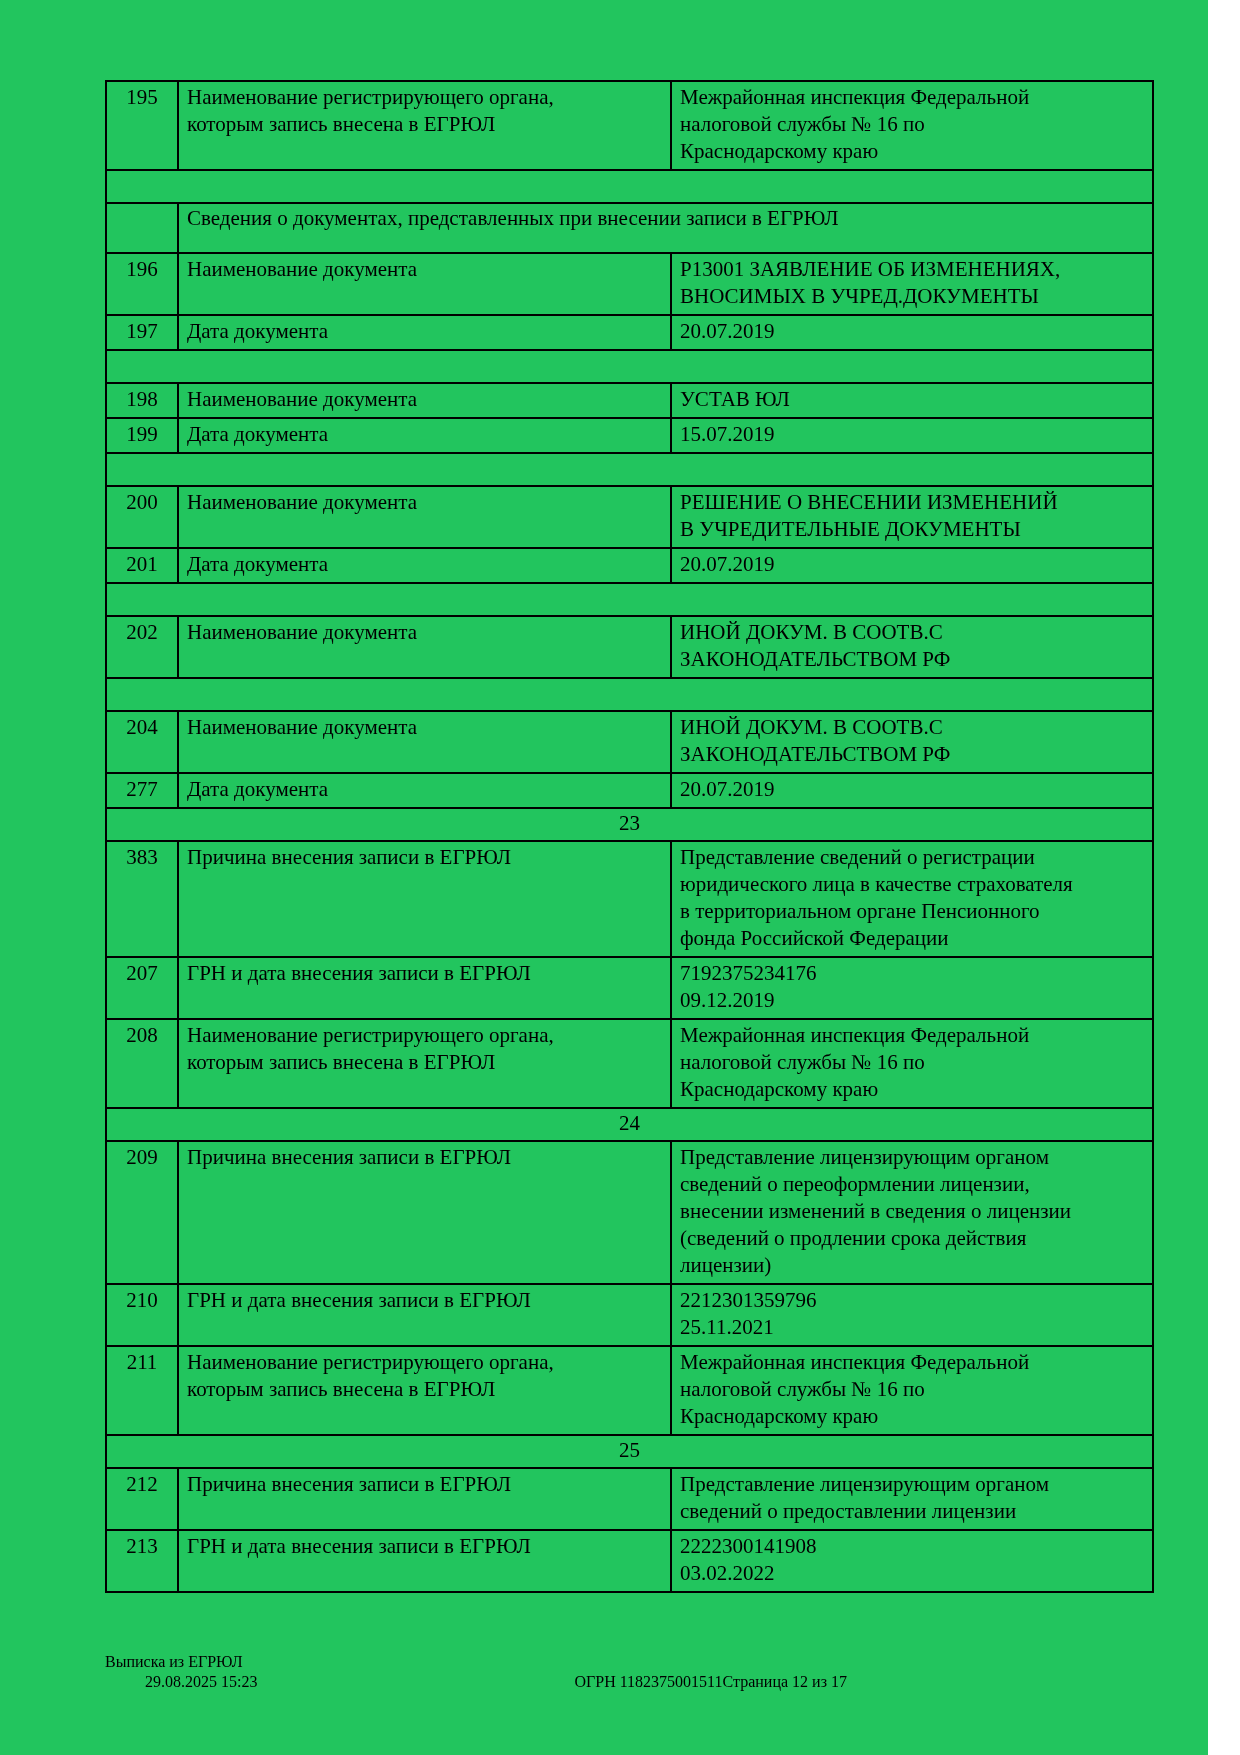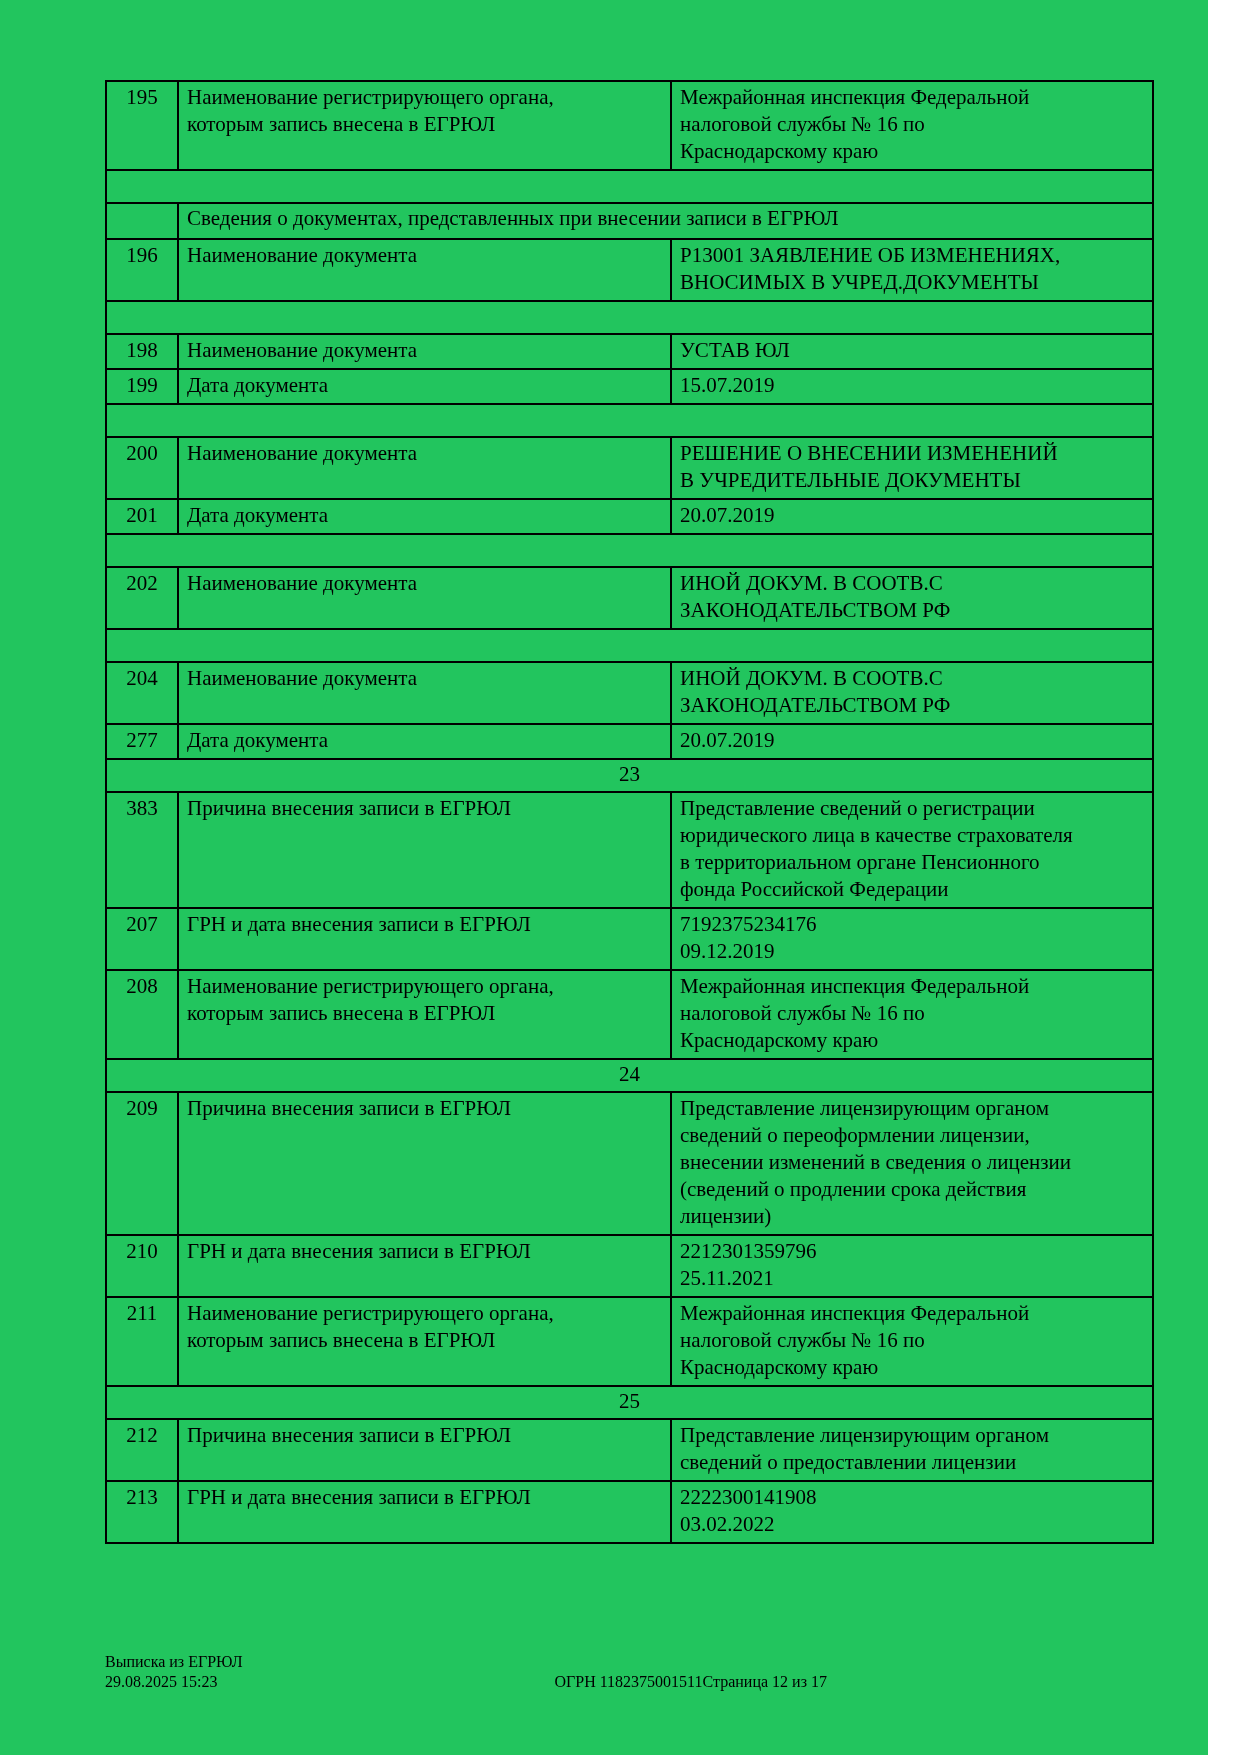--- a/index.html
+++ b/index.html
@@ -43,37 +43,38 @@
     padding: 0;
   }
   tr.section-number-row td {
     text-align: center;
     font-weight: normal;
     padding-top: 1px;
     padding-bottom: 3px;
   }
   tr.section-title-row td.title-cell {
     padding-top: 1px;
-    padding-bottom: 6px;
+    padding-bottom: 20px;
   }
   .footer {
     position: absolute;
     left: 105px;
     top: 1652px;
     width: 1047px;
     font-size: 16px;
     line-height: 20px;
   }
   .footer .footer-title {
     font-weight: normal;
   }
   .footer .footer-line2 {
     display: grid;
     grid-template-columns: 1fr auto 1fr;
     align-items: baseline;
+    margin-left: 40px;
   }
   .footer .footer-line2 .fl { text-align: left; }
   .footer .footer-line2 .fc { text-align: right; }
   .footer .footer-line2 .fr { text-align: left; }
 </style>
 </head>
 <body>
 
 <div class="page">
 
@@ -97,20 +98,25 @@
         </tr>
         <tr class="section-title-row">
           <td class="num-cell"></td>
           <td class="title-cell" colspan="2">Сведения о документах, представленных при внесении записи в ЕГРЮЛ</td>
         </tr>
         <tr>
           <td class="num-cell">196</td>
           <td>Наименование документа</td>
           <td>Р13001 ЗАЯВЛЕНИЕ ОБ ИЗМЕНЕНИЯХ,
 ВНОСИМЫХ В УЧРЕД.ДОКУМЕНТЫ</td>
+        </tr>
+        <tr>
+          <td class="num-cell">197</td>
+          <td>Дата документа</td>
+          <td>20.07.2019</td>
         </tr>
         <tr class="spacer-row">
           <td colspan="3"></td>
         </tr>
         <tr>
           <td class="num-cell">198</td>
           <td>Наименование документа</td>
           <td>УСТАВ ЮЛ</td>
         </tr>
         <tr>

